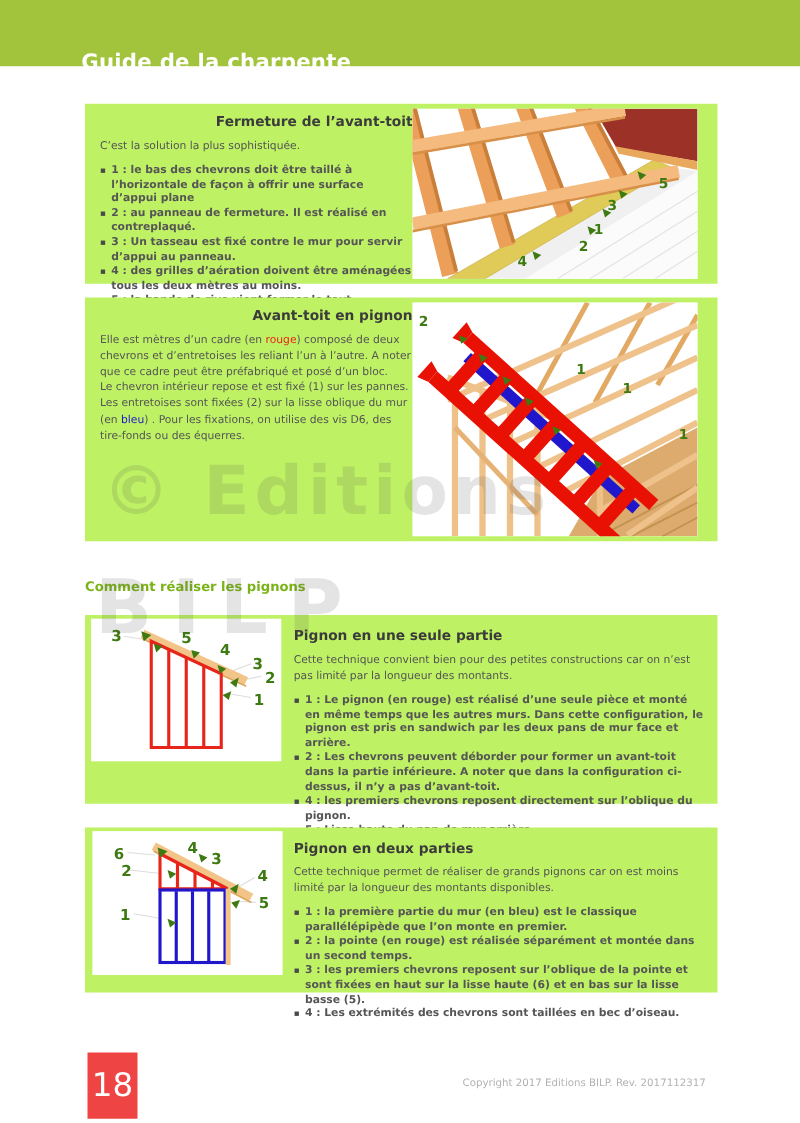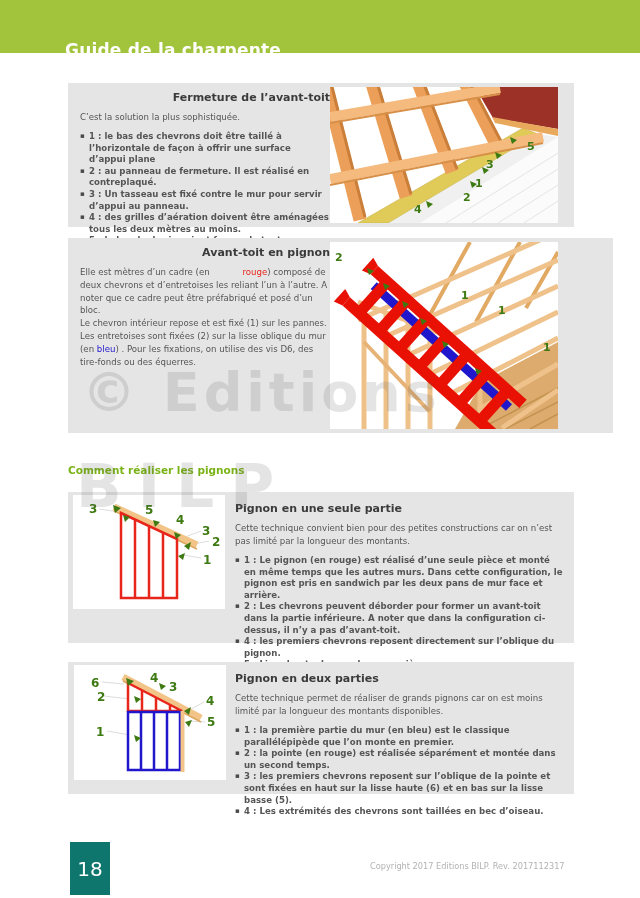--- a/index.html
+++ b/index.html
@@ -9,57 +9,57 @@
   
   .topbar{position:absolute;left:0;top:0;width:640px;height:53px;background:#a2c43d;}
   .topbar h1{position:absolute;left:65px;top:40px;margin:0;font-size:17px;font-weight:bold;color:#ffffff;letter-spacing:.2px;}
 
   
   .wm{position:absolute;font-weight:bold;color:rgba(90,90,90,0.16);line-height:1;pointer-events:none;z-index:40;white-space:nowrap;}
   .wm1{left:82px;top:366px;font-size:54px;letter-spacing:4px;}
   .wm2{left:76px;top:456px;font-size:60px;letter-spacing:16px;}
 
   
-  .secbox{position:absolute;left:68px;width:506px;background:#e5e5e5;}
+  .secbox{position:absolute;left:68px;width:506px;background:#bef264;}
   .box1{top:83px;height:144px;}
-  .box2{top:238px;height:195px;padding-left:39px;}
+  .box2{top:238px;height:195px;}
   .box3{top:492px;height:151px;}
   .box4{top:662px;height:132px;}
 
   .sec-text{position:absolute;}
   .box1 .sec-text,.box2 .sec-text{left:12px;top:8px;width:250px;}
   .box3 .sec-text,.box4 .sec-text{left:167px;top:10px;width:328px;}
 
   .sec-title{font-size:11px;font-weight:bold;color:#3b3b3b;margin:0 0 7px 0;}
   .t-right{text-align:right;}
   .sec-intro{font-size:8.6px;color:#555555;line-height:13px;margin:0 0 7px 0;}
   .para{font-size:8.6px;color:#555555;line-height:12.8px;margin:0;}
-  .red-word{color:#e8251a;margin-left:30px;}
+  .red-word{color:#e8251a;}
   .blue-word{color:#2016cc;text-align:right;}
 
   ul.bullets{list-style:none;margin:0;padding:0;font-size:8.6px;color:#555555;line-height:11.6px;}
   ul.bullets li{position:relative;padding-left:9px;font-weight:bold;}
   ul.bullets li::before{content:"▪";position:absolute;left:0;top:0;font-size:7px;color:#4a4a4a;}
 
   
   .figure{position:absolute;background:#ffffff;}
   .fig1{left:262px;top:4px;width:228px;height:136px;}
   .fig2{left:262px;top:4px;width:228px;height:187px;}
   .fig3{left:5px;top:3px;width:152px;height:114px;}
   .fig4{left:6px;top:3px;width:152px;height:115px;}
   .figure svg{position:absolute;left:0;top:0;}
   .fig-label{position:absolute;font-weight:bold;color:#3e7a12;font-size:12px;line-height:1;z-index:5;}
   .labels-photo .fig-label{font-size:11px;}
 
   
   .green-heading{position:absolute;left:68px;top:464px;font-size:10.5px;font-weight:bold;color:#7ab317;}
 
   
-  .pagenum{position:absolute;left:70px;top:842px;width:40px;height:53px;background:#0f766e;
-           display:flex;align-items:center;justify-content:center;color:#ffffff;font-size:20px;}
+  .pagenum{position:absolute;left:70px;top:842px;width:40px;height:53px;background:#ef4444;
+           display:flex;align-items:center;justify-content:center;color:#ffffff;font-size:26px;}
   .copyright{position:absolute;left:370px;top:861px;font-size:8.2px;color:#b2b2b2;}
 </style>
 </head>
 <body>
 
 <div class="page">
 
   <div class="topbar">
     <h1>Guide de la charpente</h1>
   </div>

